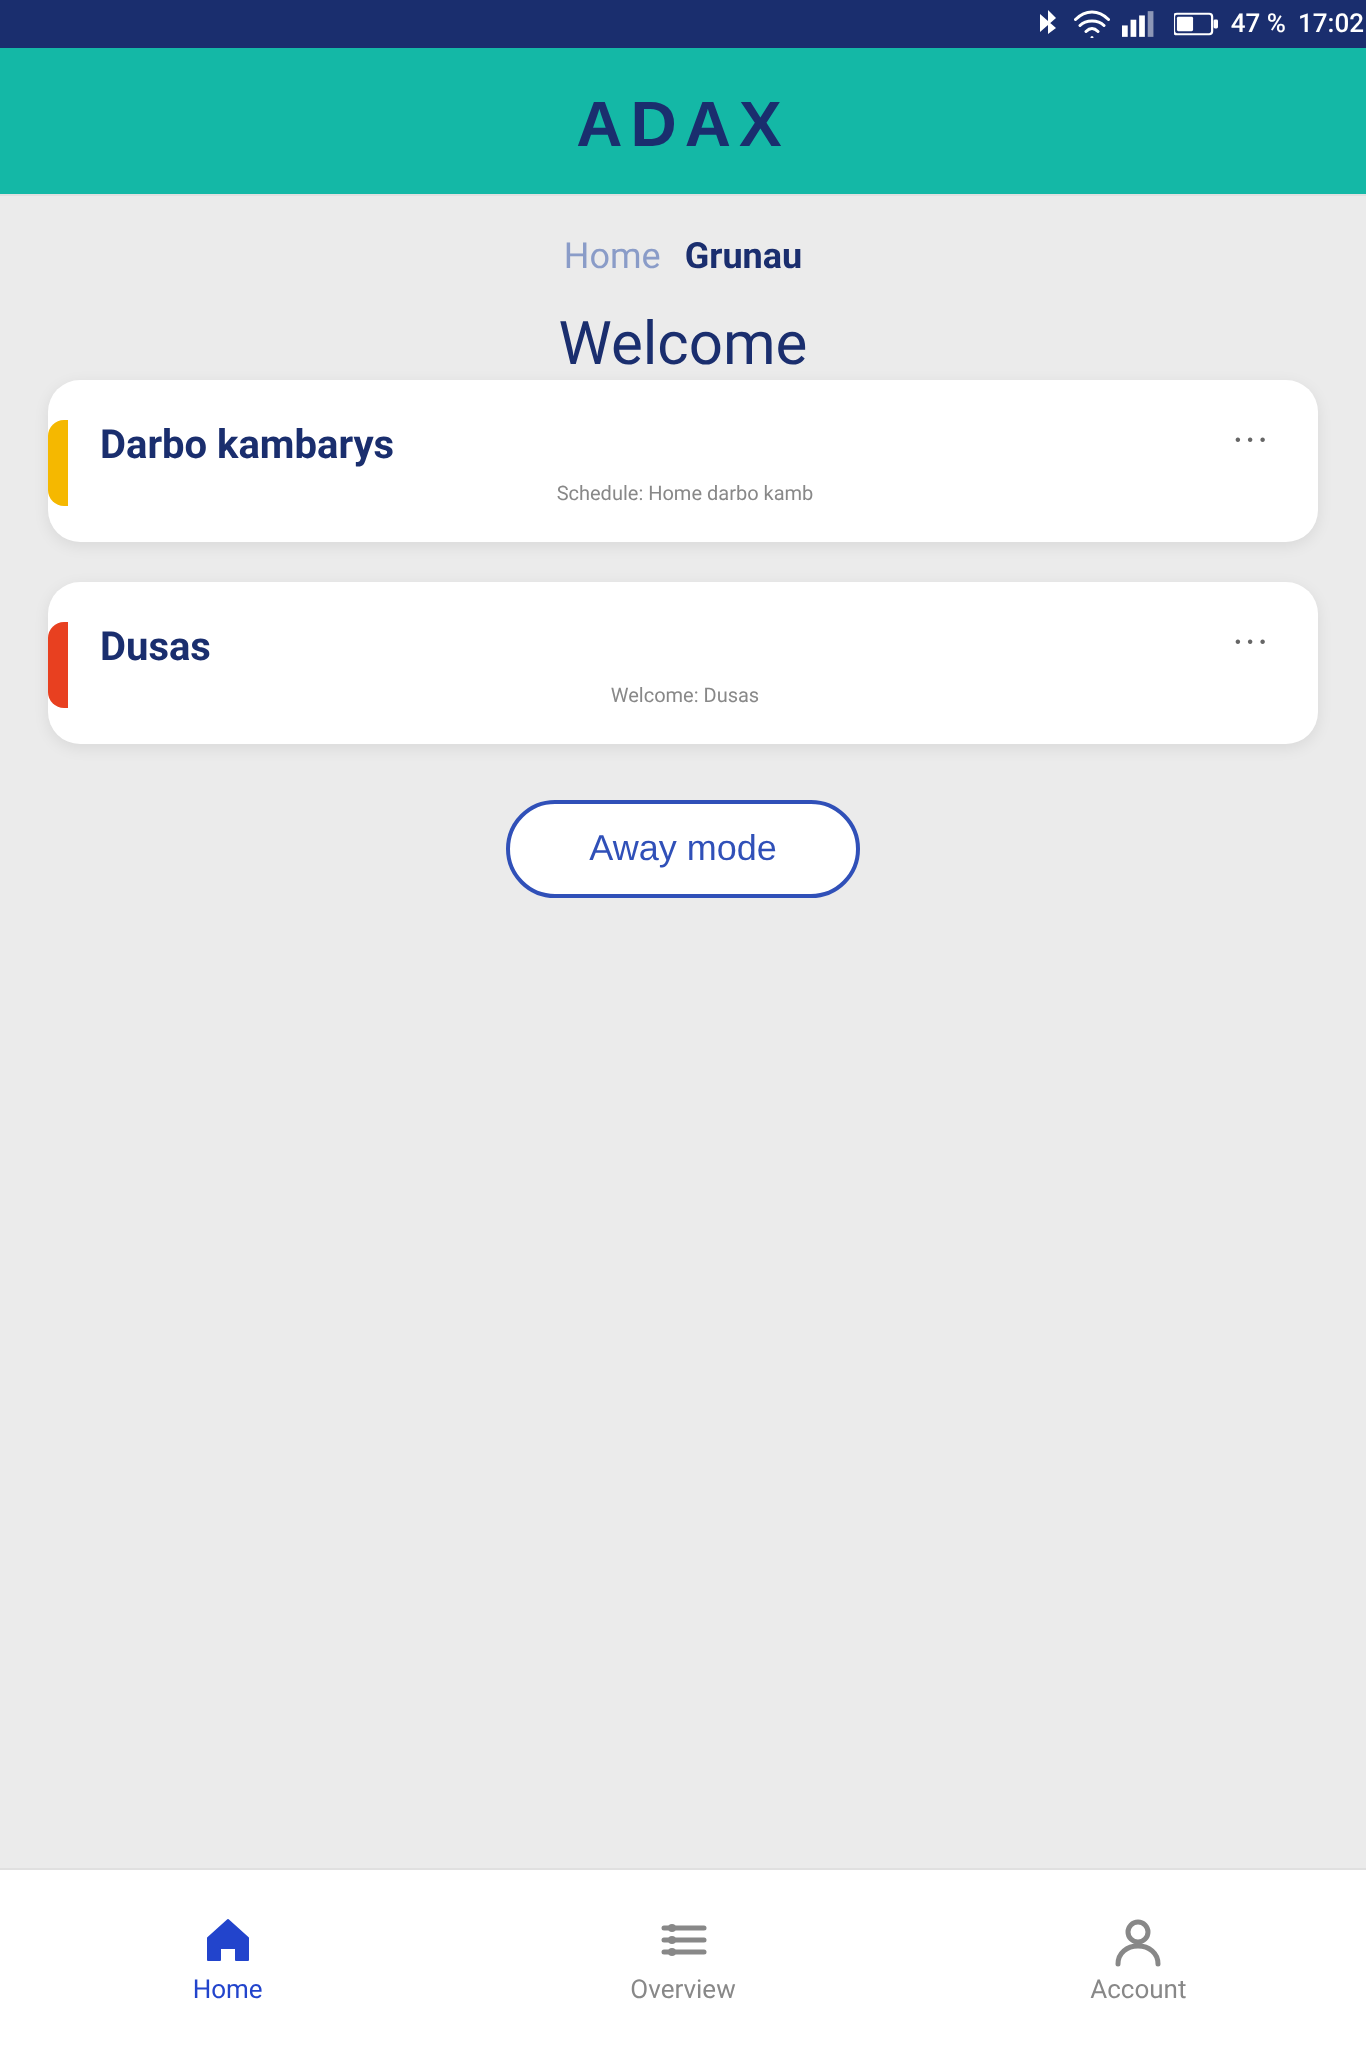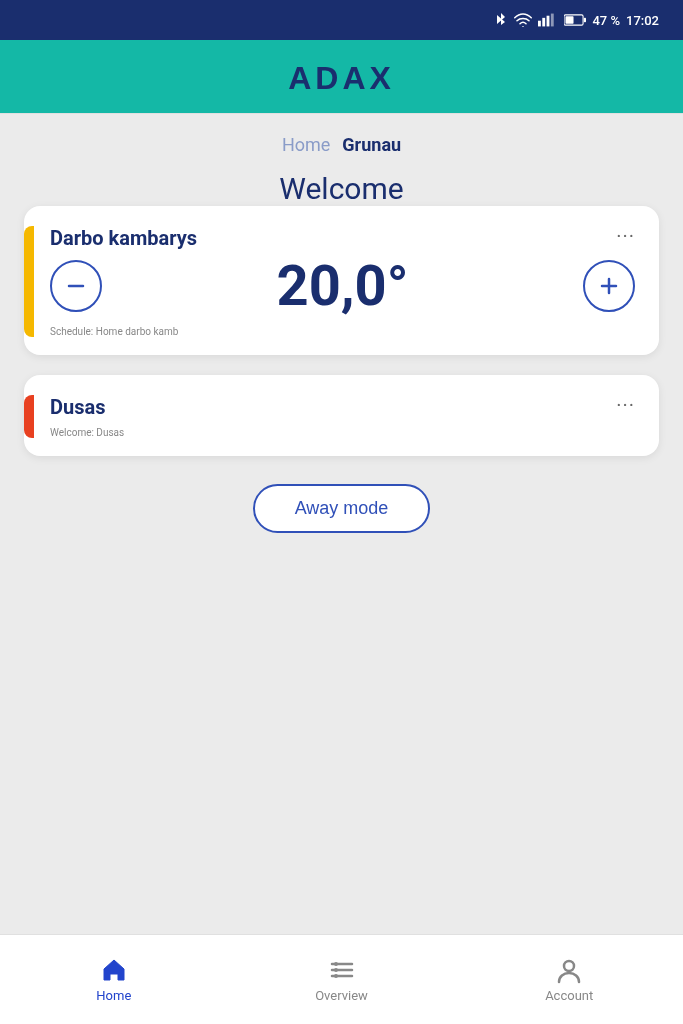--- a/index.html
+++ b/index.html
@@ -10,25 +10,25 @@
       background: #f0f0f0;
       overflow: hidden;
       display: flex;
       flex-direction: column;
     }
 
     
     .status-bar {
       background: #1a2e6e;
       color: white;
-      height: 40px;
+      height: 24px;
       display: flex;
       align-items: center;
       justify-content: flex-end;
-      padding: 0 24px;
+      padding: 0 1px;
       gap: 8px;
       font-size: 13px;
       font-weight: 500;
       flex-shrink: 0;
     }
     .status-icons {
       display: flex;
       align-items: center;
       gap: 6px;
     }
@@ -92,20 +92,21 @@
       background: white;
       border-radius: 16px;
       width: 100%;
       padding: 20px 24px 18px 0;
       margin-bottom: 20px;
       display: flex;
       align-items: stretch;
       position: relative;
       box-shadow: 0 2px 8px rgba(0,0,0,0.08);
       overflow: hidden;
+      text-align: center;
     }
     .card-accent-bar {
       width: 10px;
       border-radius: 8px 0 0 8px;
       margin-right: 16px;
       flex-shrink: 0;
     }
     .card-accent-bar.yellow { background: #f5b800; }
     .card-accent-bar.orange { background: #e84020; }
 
@@ -257,34 +258,20 @@
 
   <div class="welcome-title">Welcome</div>
 
   <div class="room-card">
     <div class="card-accent-bar yellow"></div>
     <div class="card-body">
       <div class="card-header">
         <span class="card-room-name">Darbo kambarys</span>
         <span class="card-menu-btn">···</span>
       </div>
-      <div class="card-controls">
-        <div class="control-btn">
-          <svg width="24" height="24" viewBox="0 0 24 24">
-            <line x1="5" y1="12" x2="19" y2="12" stroke="#3050b8" stroke-width="2.5" stroke-linecap="round"></line>
-          </svg>
-        </div>
-        <span class="temperature-display">20,0°</span>
-        <div class="control-btn">
-          <svg width="24" height="24" viewBox="0 0 24 24">
-            <line x1="12" y1="5" x2="12" y2="19" stroke="#3050b8" stroke-width="2.5" stroke-linecap="round"></line>
-            <line x1="5" y1="12" x2="19" y2="12" stroke="#3050b8" stroke-width="2.5" stroke-linecap="round"></line>
-          </svg>
-        </div>
-      </div>
       <span class="card-schedule">Schedule: Home darbo kamb</span>
     </div>
   </div>
 
   <div class="room-card">
     <div class="card-accent-bar orange"></div>
     <div class="card-body">
       <div class="card-header">
         <span class="card-room-name">Dusas</span>
         <span class="card-menu-btn">···</span>

